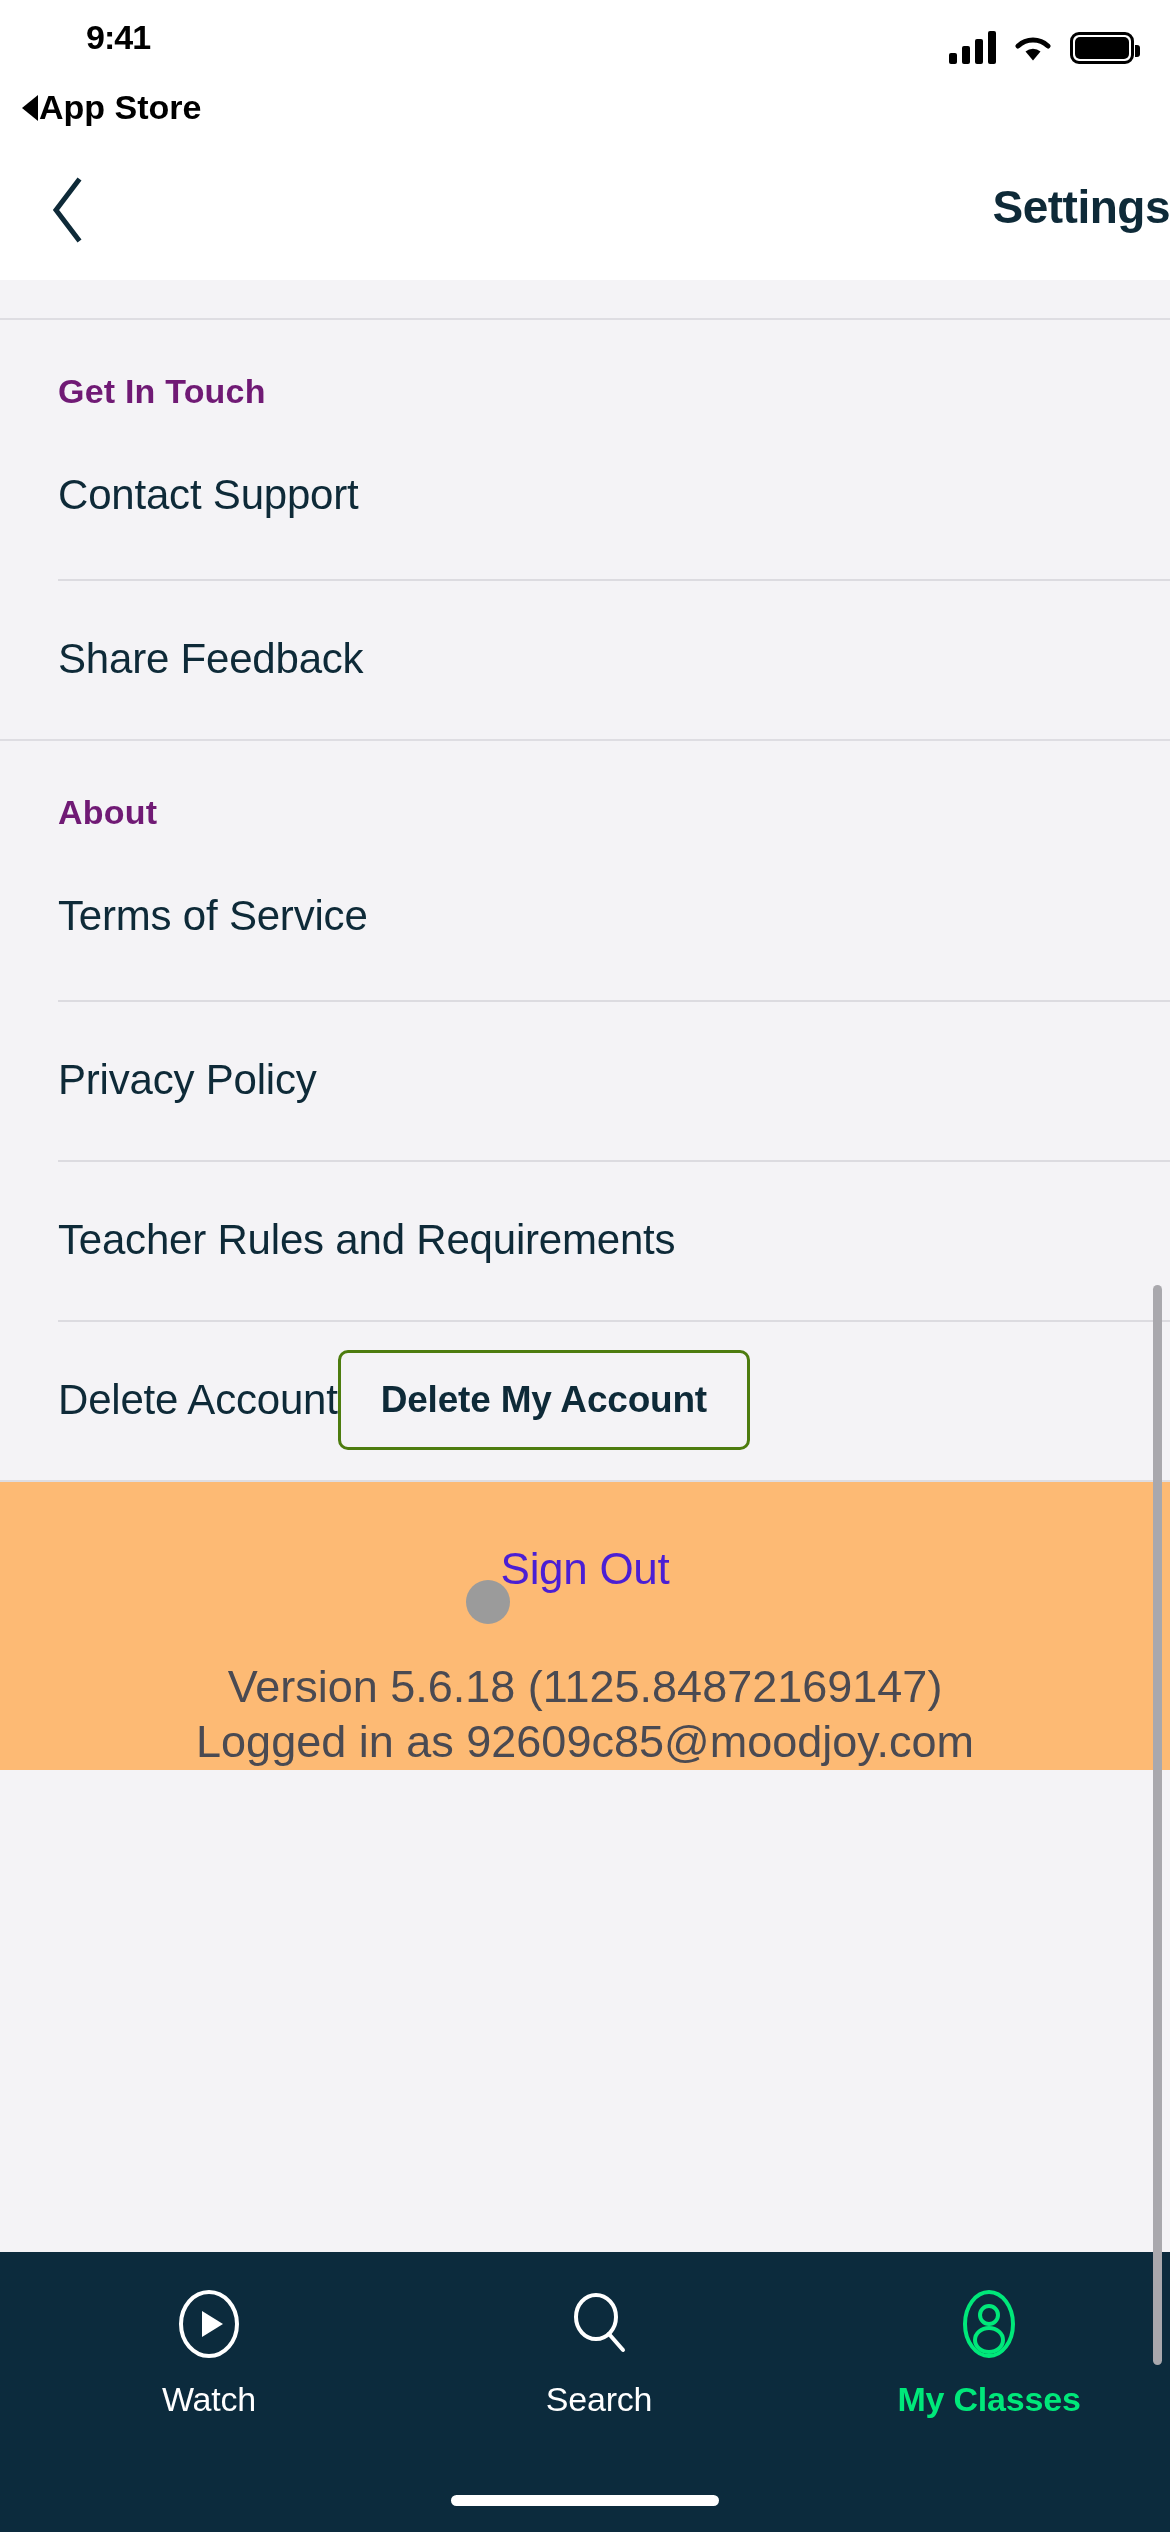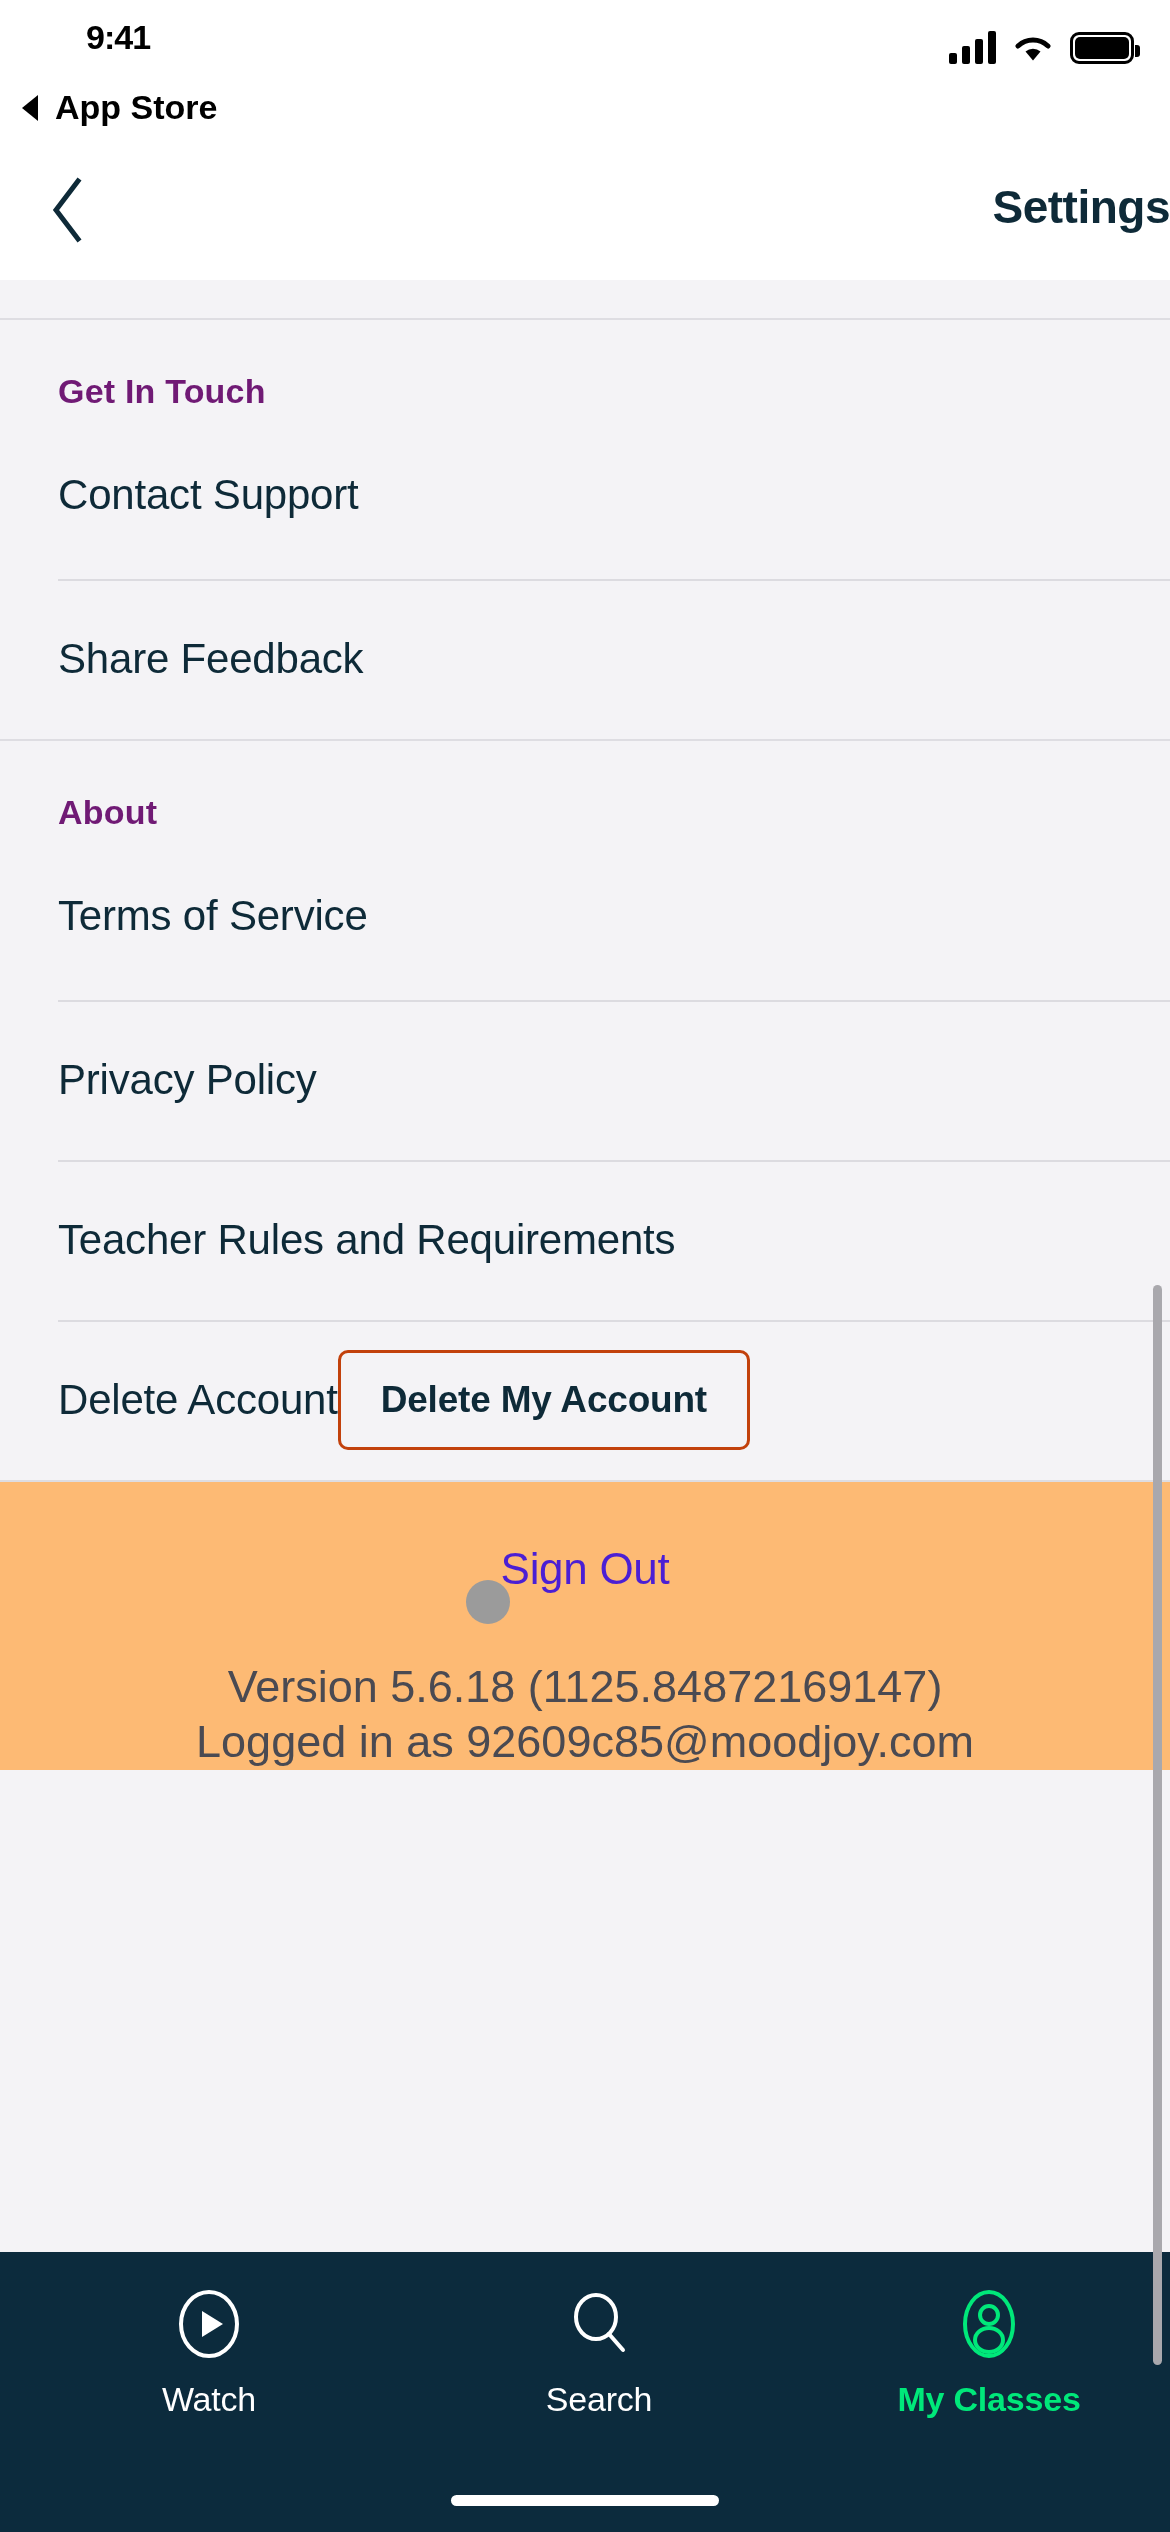--- a/index.html
+++ b/index.html
@@ -22,21 +22,21 @@
     background:#ffffff;
   }
   .sb-time {
     position:absolute; left:86px; top:18px;
     font-size:34px; font-weight:700; color:#000;
     letter-spacing:-1px;
   }
   .sb-backapp {
     position:absolute; left:22px; top:88px;
     font-size:34px; font-weight:600; color:#000;
-    display:flex; align-items:center; gap:17px;
+    display:flex; align-items:center; gap:1px;
   }
   .sb-backapp .tri {
     width:0; height:0;
     border-top:13px solid transparent;
     border-bottom:13px solid transparent;
     border-right:16px solid #000;
     display:inline-block;
   }
   .sb-right {
     position:absolute; right:36px; top:30px;
@@ -109,21 +109,21 @@
     content:""; position:absolute; left:58px; right:0; top:0;
     height:2px; background:#DCDBE0;
   }
   .section-sep { height:2px; background:#DEDDE2; }
 
   .row-delete {
     justify-content:flex-start;
     padding-right:58px;
   }
   .delete-btn {
-    border:3px solid #c2410c;
+    border:3px solid #4d7c0f;
     border-radius:10px;
     background:transparent;
     color:#0E2A38;
     font-family:"Liberation Sans", sans-serif;
     font-size:37px; font-weight:700;
     letter-spacing:-0.2px;
     padding:26px 40px;
     cursor:pointer;
     white-space:nowrap;
   }

